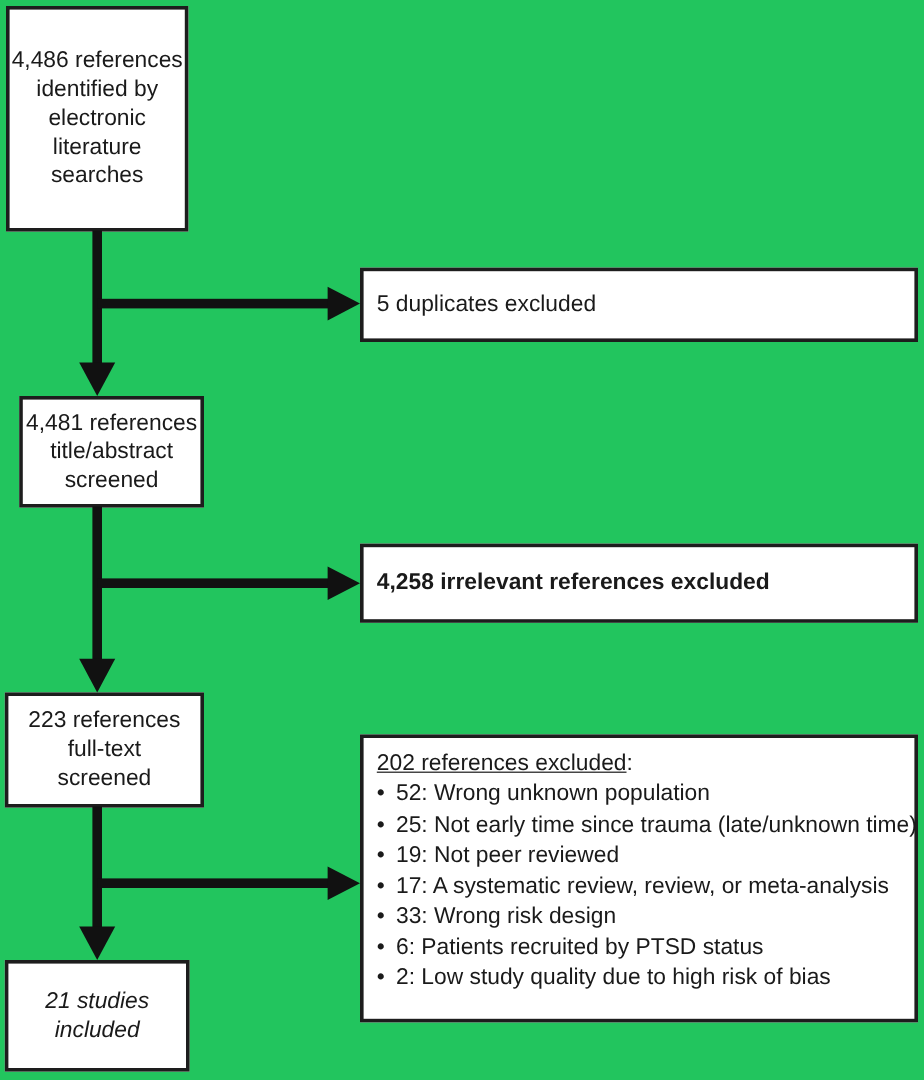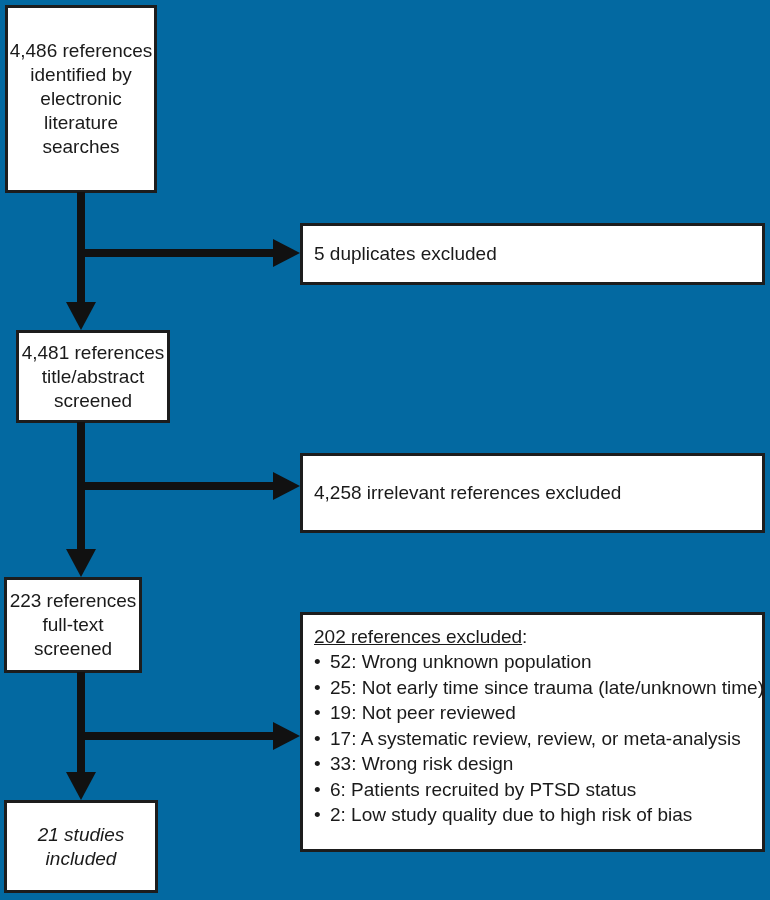--- a/index.html
+++ b/index.html
@@ -4,21 +4,21 @@
 <style>
   html, body {
     margin: 0;
     padding: 0;
     background: #ffffff;
   }
   .canvas {
     position: relative;
     width: 770px;
     height: 900px;
-    background: #0369a1;
+    background: #22c55e;
     font-family: "Liberation Sans", sans-serif;
     color: #1a1a1a;
     overflow: hidden;
   }
   .node {
     position: absolute;
     box-sizing: border-box;
     border: 3px solid #1d1d1d;
     background: #ffffff;
     font-size: 19px;
@@ -33,22 +33,22 @@
   }
   .node.leftrow {
     display: flex;
     align-items: center;
     padding-left: 11px;
     text-align: right;
   }
   .box-a { left: 5px;   top: 5px;   width: 152px; height: 188px; }
   .box-b { left: 300px; top: 223px; width: 465px; height: 62px;  }
   .box-c { left: 4px;   top: 330px; width: 154px; height: 93px; margin-left: 12px;  }
-  .box-d { left: 300px; top: 453px; width: 465px; height: 80px;  }
-  .box-e { left: 4px;   top: 577px; width: 138px; height: 96px;  }
+  .box-d { left: 300px; top: 453px; width: 465px; height: 66px; font-weight: bold;  }
+  .box-e { left: 4px;   top: 577px; width: 166px; height: 96px;  }
   .box-f { left: 300px; top: 612px; width: 465px; height: 240px; padding: 9px 10px 0 11px; }
   .box-g { left: 4px;   top: 800px; width: 154px; height: 93px; font-style: italic;  }
 
   .excl-heading {
     font-size: 19px;
     line-height: 25px;
   }
   .excl-heading .u { text-decoration: underline; }
   .excl-list {
     list-style: none;

